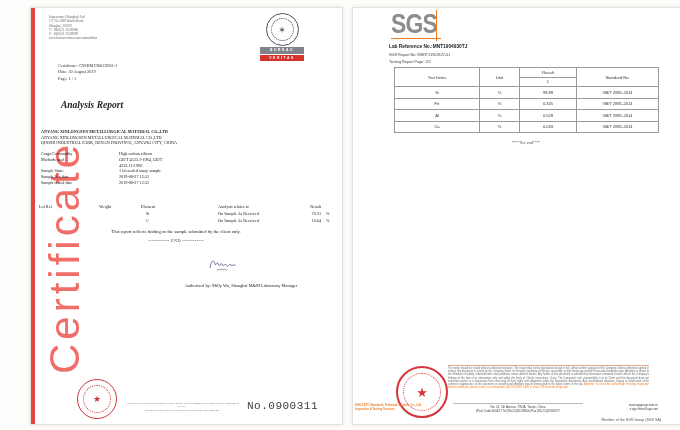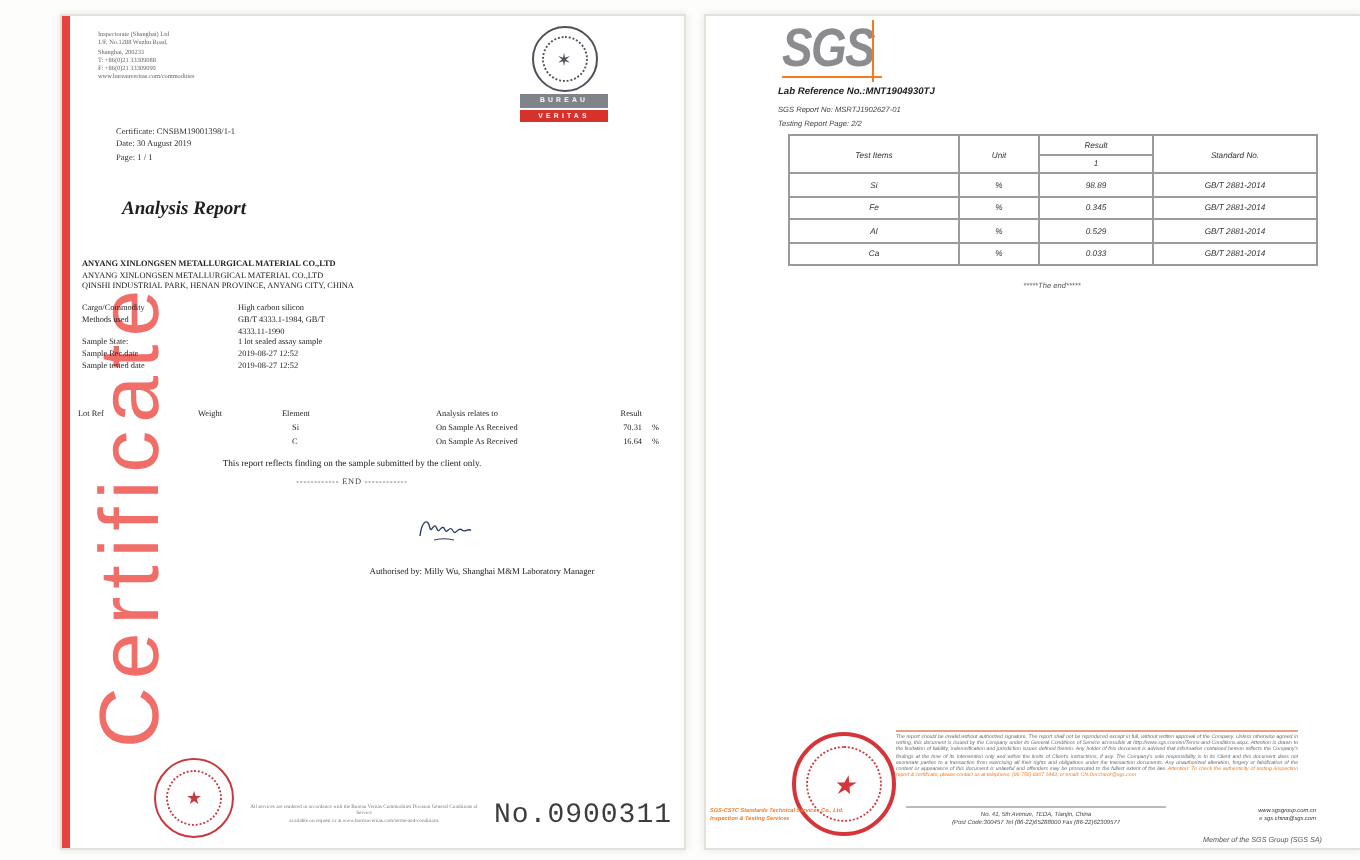--- a/index.html
+++ b/index.html
@@ -34,21 +34,21 @@
   .ltable .cell{position:absolute;white-space:nowrap;}
   .note{left:25px;top:221px;width:240px;text-align:center;font-size:4.6px;color:#222;}
   .endmark{left:25px;top:230px;width:240px;text-align:center;font-size:4.2px;color:#444;letter-spacing:.4px;}
   .sig{left:176px;top:249px;}
   .auth{left:120px;top:275px;width:180px;text-align:center;font-size:4.4px;color:#222;}
   .lseal{left:46px;top:371px;width:38px;height:38px;border:1.5px solid #c9383e;border-radius:50%;
          display:flex;align-items:center;justify-content:center;}
   .lseal .inner{width:26px;height:26px;border:1px dotted #c9383e;border-radius:50%;
          display:flex;align-items:center;justify-content:center;color:#c9383e;font-size:9px;}
   .ldisc{left:92px;top:394px;width:118px;text-align:center;font-size:2.6px;line-height:3.4px;color:#777;}
-  .docnum{left:216px;top:392px;font-family:"Liberation Mono",monospace;font-size:14px;color:#3c3c3c;letter-spacing:.5px;}
+  .docnum{left:216px;top:392px;font-family:"Liberation Mono",monospace;font-size:11px;color:#3c3c3c;letter-spacing:.5px;}
 
   
   .sgs-sans{font-family:"Liberation Sans",sans-serif;}
   .sgslogo{left:38px;top:2px;font-family:"Liberation Sans",sans-serif;font-weight:bold;font-size:27px;
            color:#8a8c8f;letter-spacing:-1px;transform:scaleX(.85);transform-origin:0 0;line-height:28px;}
   .orange-h{left:38px;top:30px;width:50px;height:1px;background:#f47b20;}
   .orange-v{left:83px;top:2px;width:1px;height:31px;background:#f47b20;}
   .labref{left:36px;top:36px;font-size:4.8px;font-weight:bold;color:#1c1c1c;}
   .repno{left:36px;top:44.5px;font-size:3.8px;color:#444;}
   .pgline{left:36px;top:51.5px;font-size:3.8px;color:#444;}
@@ -167,21 +167,21 @@
     <div class="abs lseal">
       <span class="inner">★</span>
     </div>
     <div class="abs ldisc">
       <div>All services are rendered in accordance with the Bureau Veritas Commodities Division General Conditions of Service</div>
       <div>available on request or at www.bureauveritas.com/terms-and-conditions</div>
     </div>
     <div class="abs docnum">No.0900311</div>
   </div>
 
-  <div class="page sgs-sans" style="left:352px;top:7px;width:327px;height:416px;font-style:italic;">
+  <div class="page sgs-sans" style="left:352px;top:7px;width:327px;height:416px;">
 
     <div class="abs sgslogo">SGS</div>
     <div class="abs orange-h"></div>
     <div class="abs orange-v"></div>
 
     <div class="abs labref">Lab Reference No.:MNT1904930TJ</div>
     <div class="abs repno">SGS Report No: MSRTJ1902627-01</div>
     <div class="abs pgline">Testing Report Page: 2/2</div>
 
     <table class="sgst">

